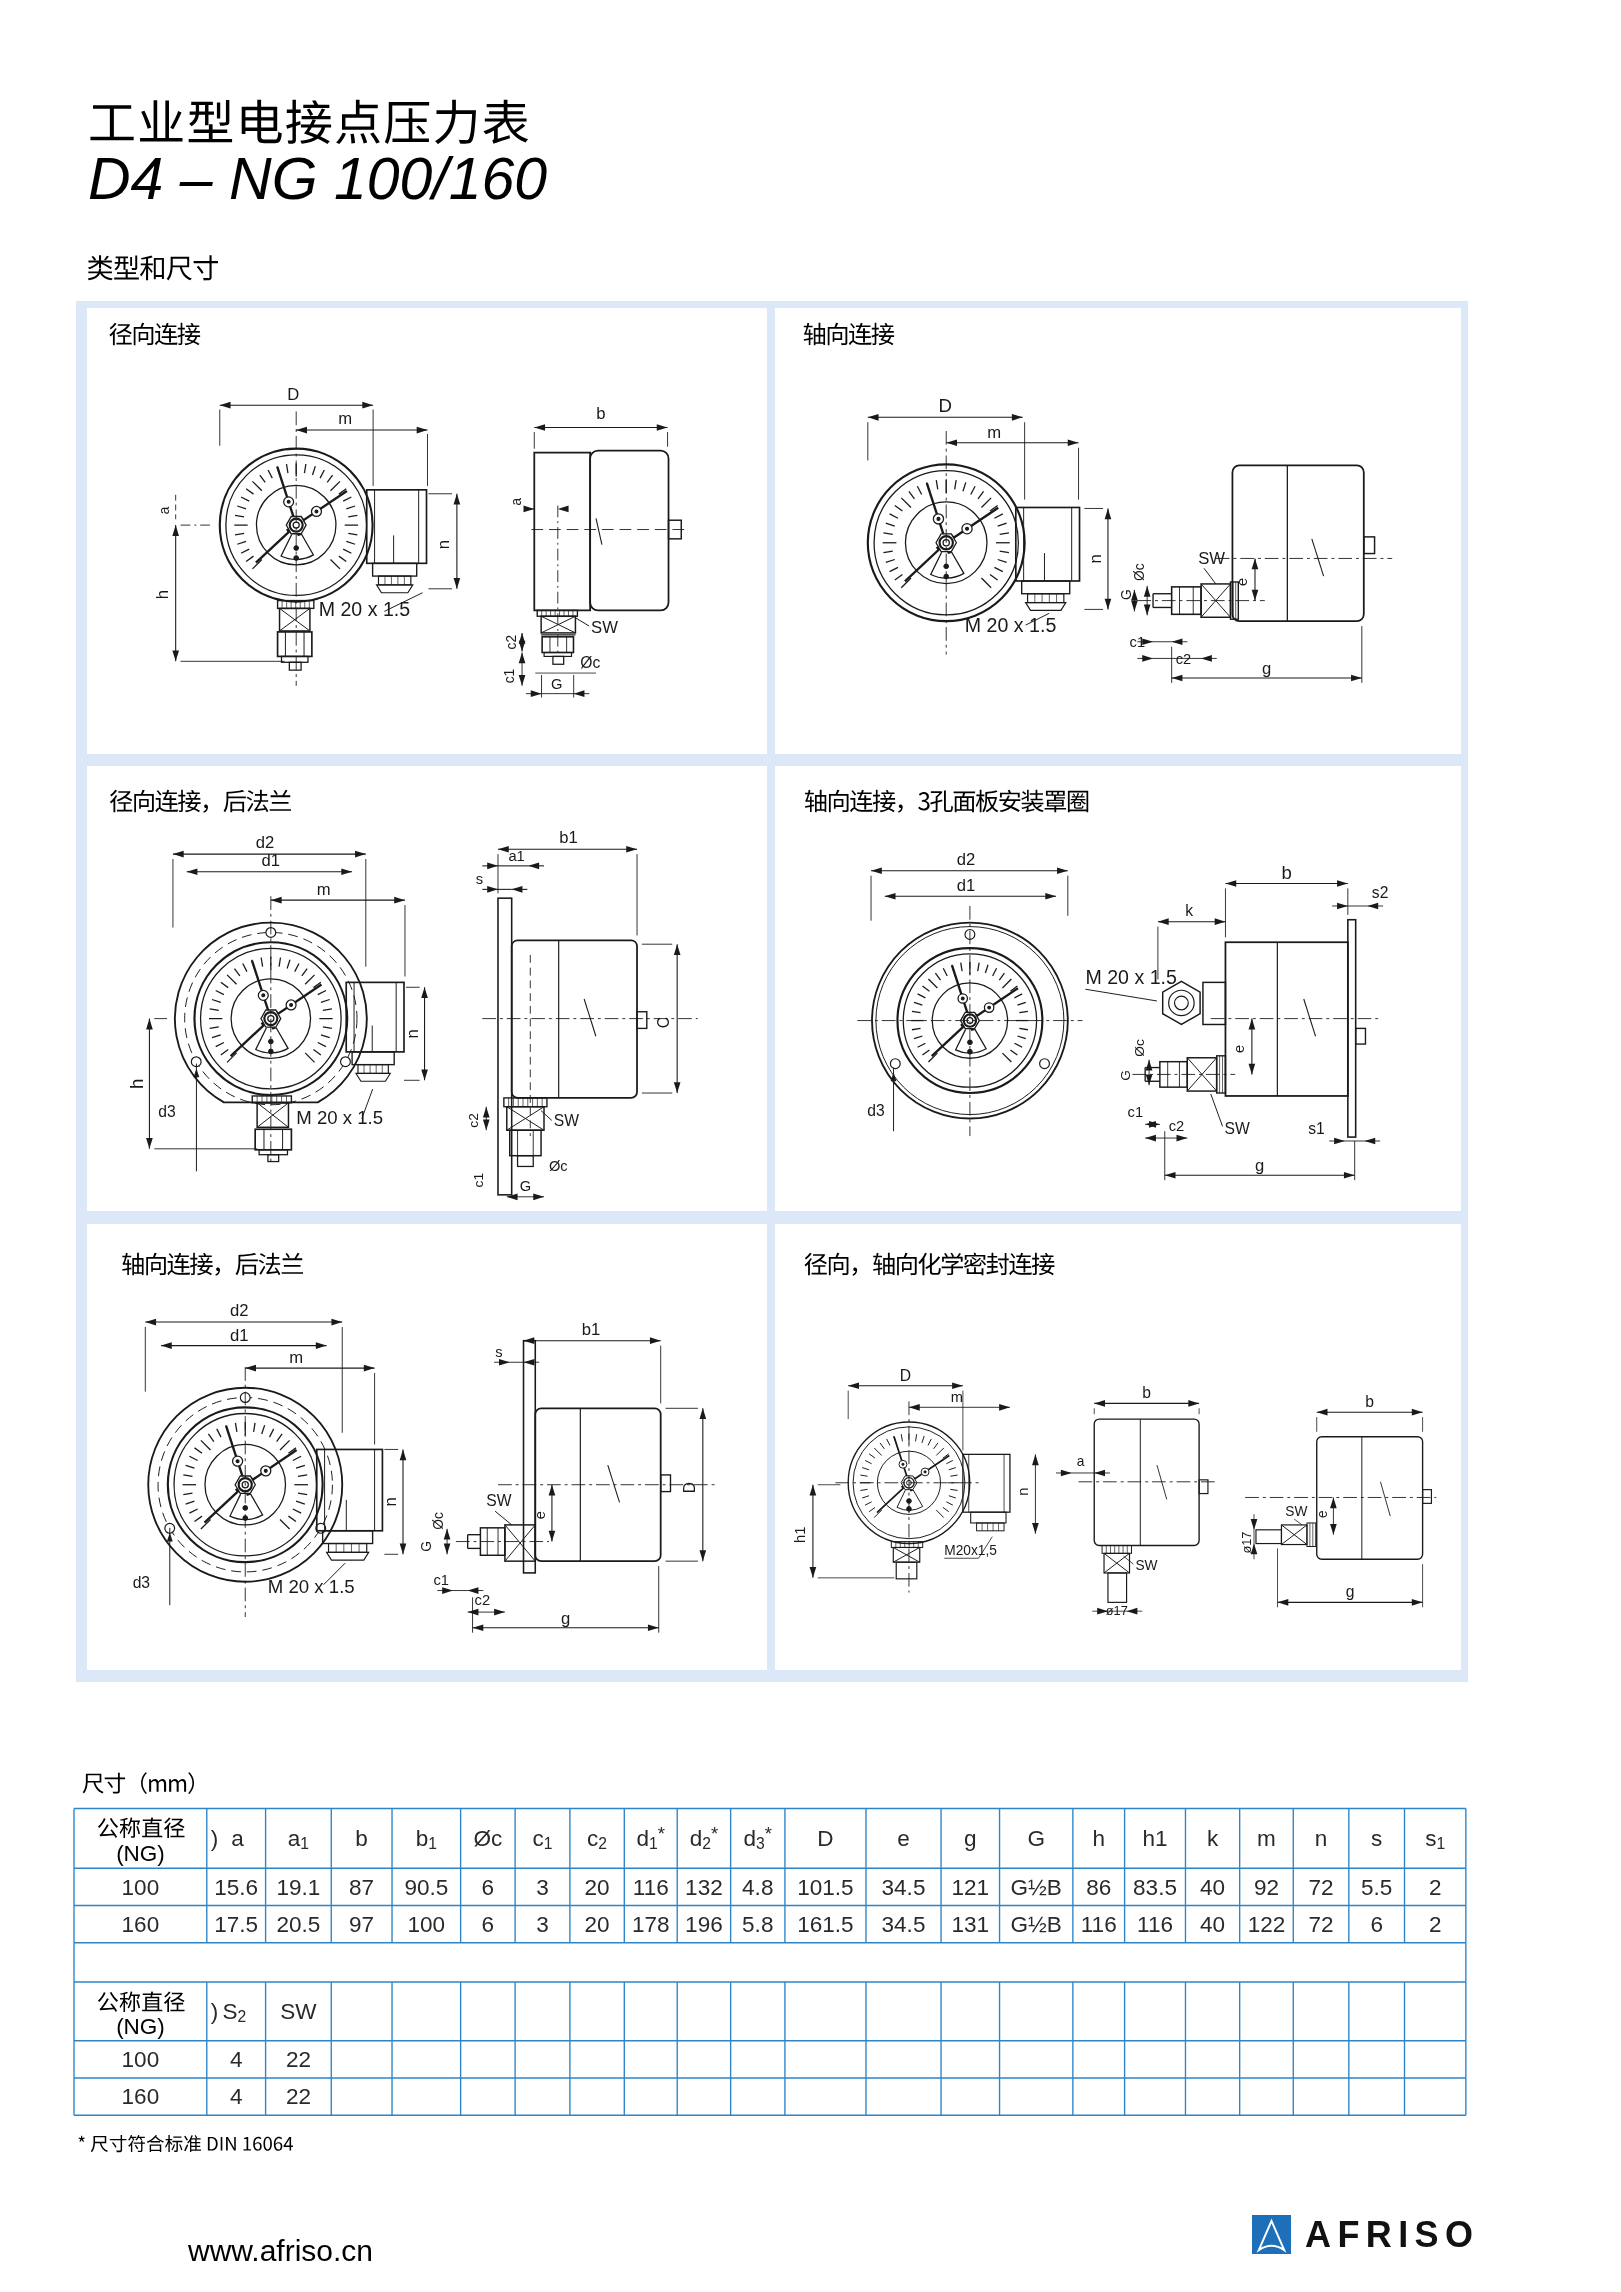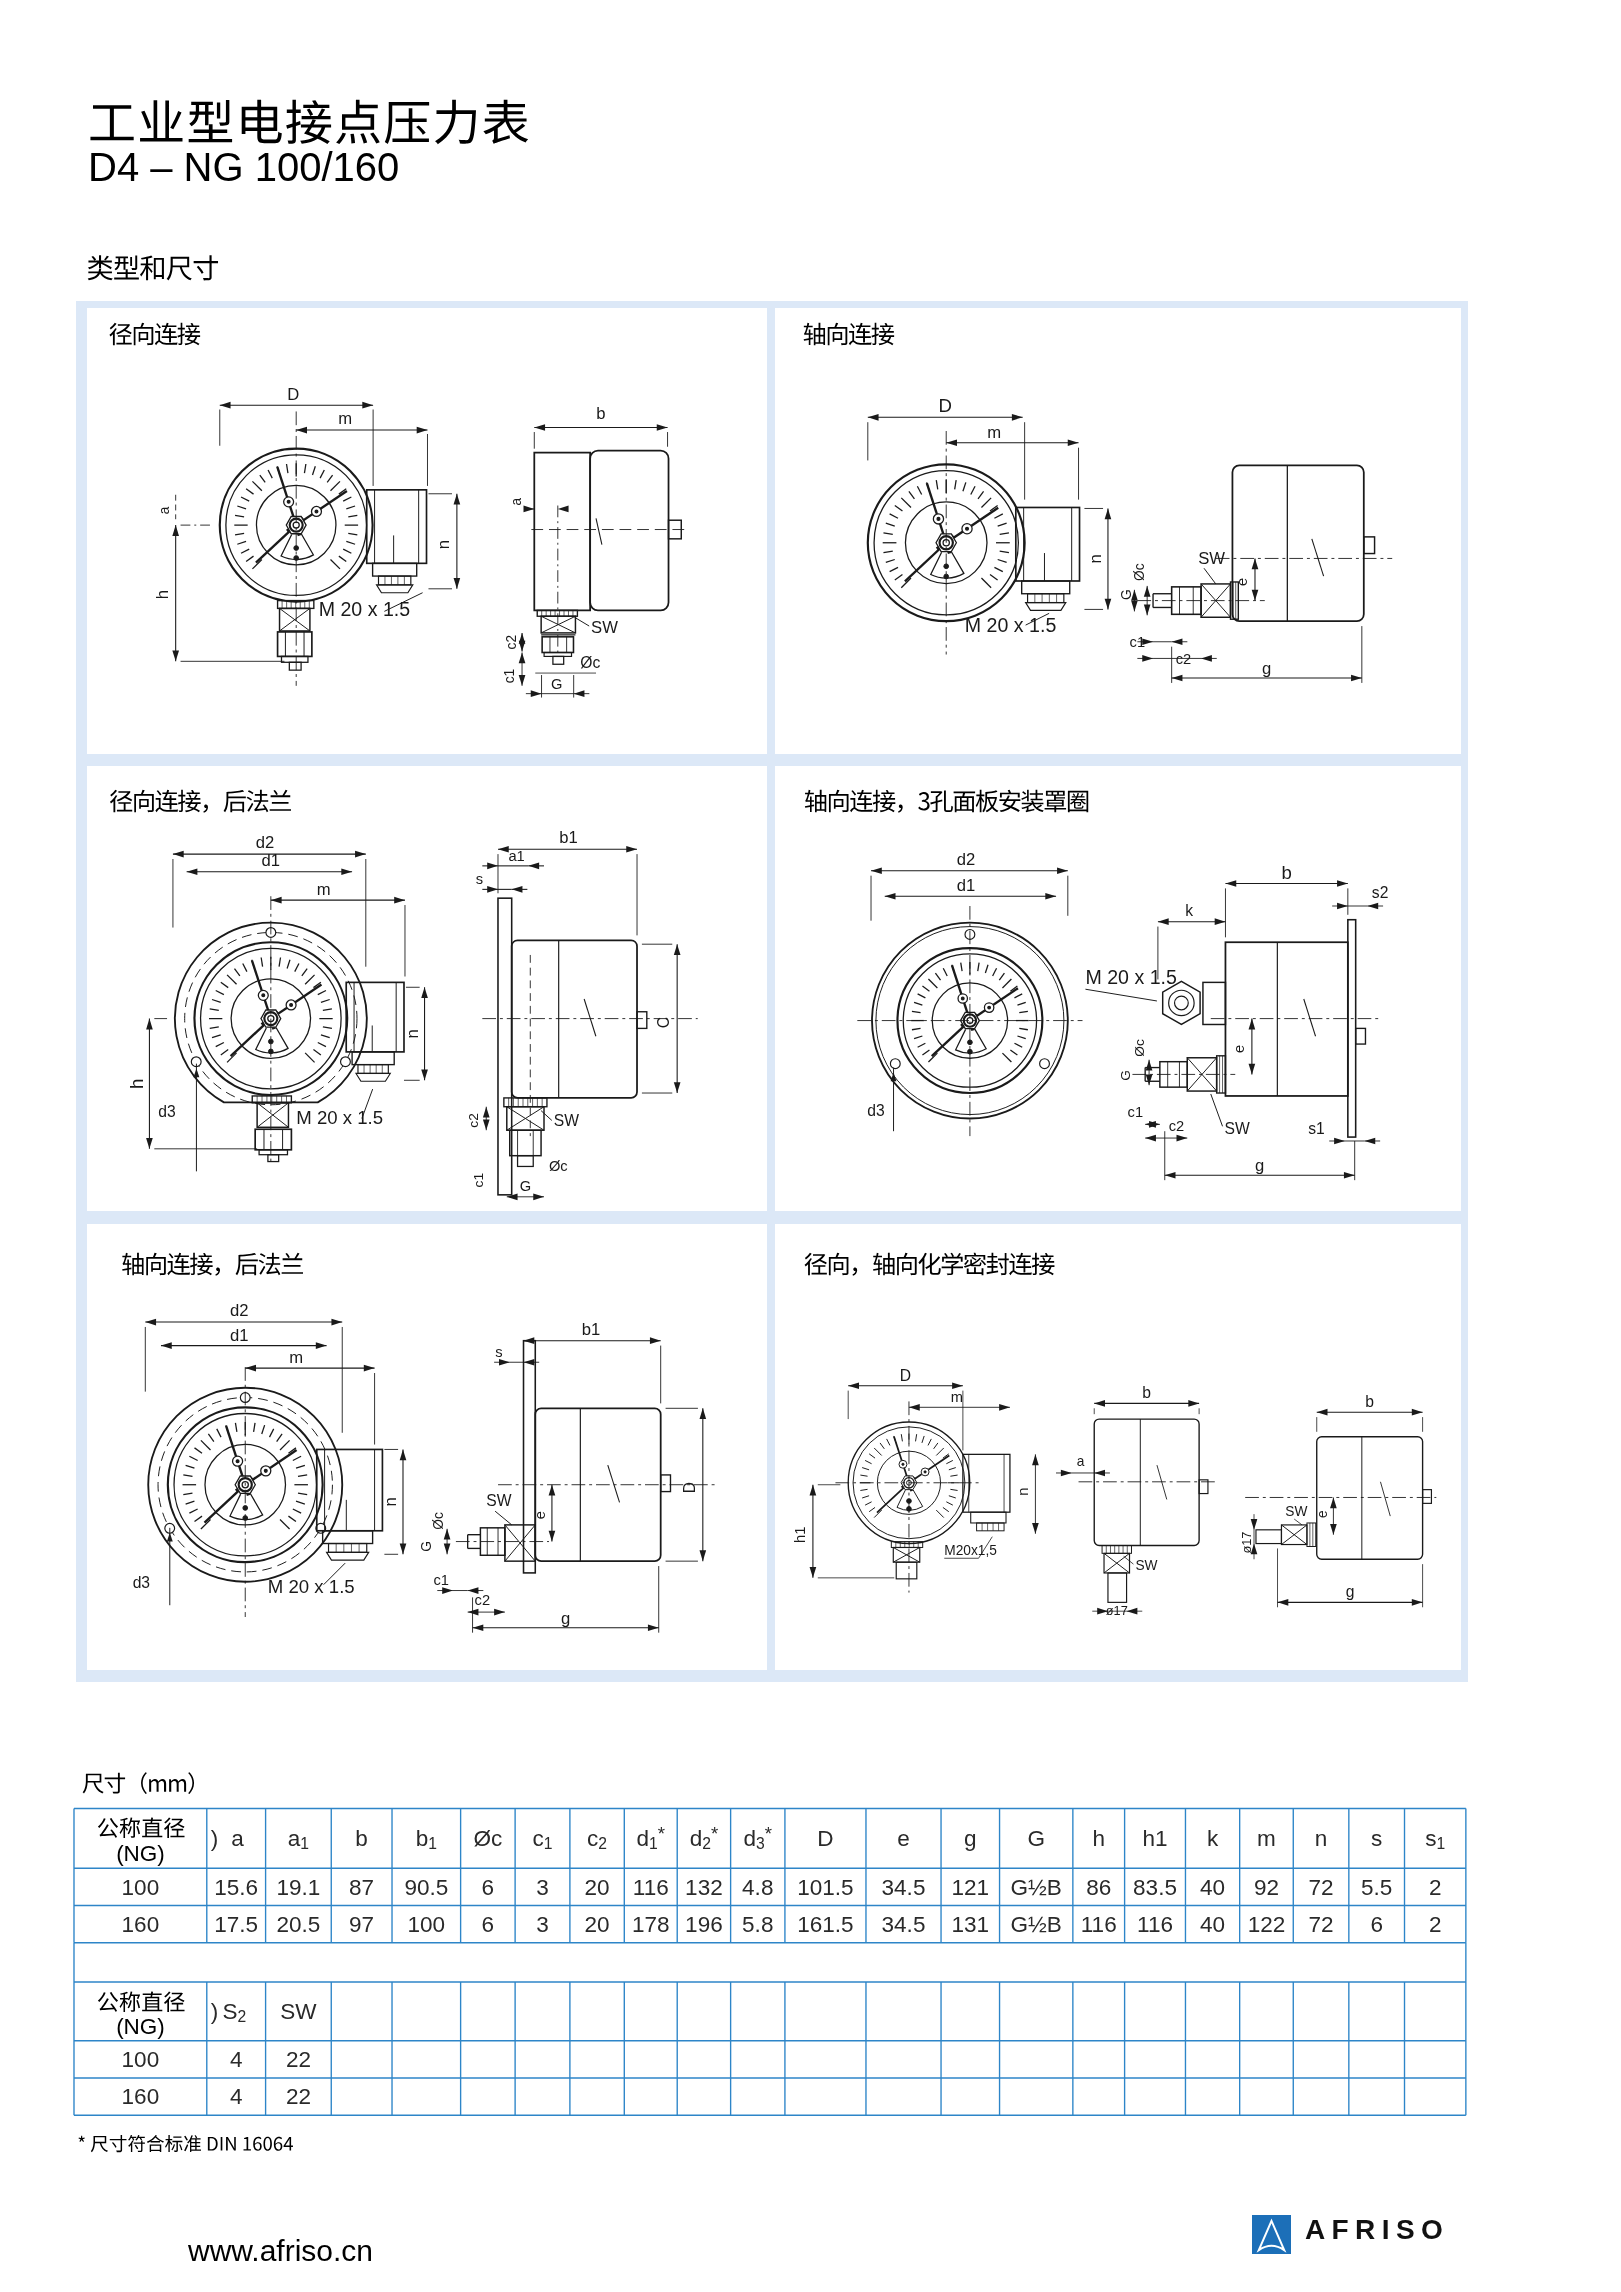--- a/index.html
+++ b/index.html
@@ -1,16 +1,16 @@
 <!DOCTYPE html>
 <html><head><meta charset="utf-8"><style>html,body{margin:0;padding:0;}body{width:1621px;height:2293px;position:relative;background:#fff;font-family:"Liberation Sans",sans-serif;overflow:hidden;}.abs{position:absolute;}</style></head><body>
 <svg style="position:absolute;left:88px;top:92px" width="447" height="60" viewBox="0 0 456 61">
     <path transform="translate(0,49)" fill="#000" d="M2.5 -3.5V0.1H46.6V-3.5H26.4V-31.9H44.1V-35.6H5.1V-31.9H22.3V-3.5Z M92 -29.7C90.1 -24.4 86.6 -17.2 83.9 -12.7L87 -11.2C89.7 -15.7 93 -22.5 95.4 -28.2ZM54.2 -28.9C56.8 -23.4 59.7 -15.9 60.9 -11.6L64.6 -12.9C63.2 -17.2 60.2 -24.5 57.6 -29.9ZM78.9 -40.5V-2.3H70.6V-40.6H66.9V-2.3H53.1V1.4H96.4V-2.3H82.6V-40.5Z M131.5 -38.4V-22H134.9V-38.4ZM140.7 -40.9V-19C140.7 -18.3 140.5 -18.1 139.7 -18.1C139 -18 136.5 -18 133.7 -18.1C134.3 -17.2 134.7 -15.7 134.9 -14.7C138.4 -14.7 140.8 -14.8 142.3 -15.4C143.8 -15.9 144.2 -16.9 144.2 -18.9V-40.9ZM119.4 -35.9V-29.2H113.3V-29.4V-35.9ZM103.7 -29.2V-25.9H109.7C109.1 -22.6 107.5 -19.3 103.3 -16.7C104 -16.2 105.2 -14.8 105.7 -14.1C110.7 -17.2 112.6 -21.6 113.1 -25.9H119.4V-15.3H122.9V-25.9H128.5V-29.2H122.9V-35.9H127.4V-39.2H105.3V-35.9H110V-29.5V-29.2ZM123.3 -16.3V-10.8H107.8V-7.4H123.3V-1.2H102.7V2.2H147V-1.2H127.1V-7.4H142V-10.8H127.1V-16.3Z M172.7 -20V-12.9H160.6V-20ZM176.6 -20H189.2V-12.9H176.6ZM172.7 -23.4H160.6V-30.4H172.7ZM176.6 -23.4V-30.4H189.2V-23.4ZM156.8 -34.1V-6.3H160.6V-9.4H172.7V-4.2C172.7 1.6 174.4 3.1 179.9 3.1C181.1 3.1 189.4 3.1 190.7 3.1C195.9 3.1 197.1 0.5 197.7 -7C196.6 -7.3 195 -7.9 194.1 -8.6C193.7 -2.3 193.2 -0.6 190.5 -0.6C188.7 -0.6 181.6 -0.6 180.1 -0.6C177.2 -0.6 176.6 -1.2 176.6 -4.1V-9.4H193V-34.1H176.6V-41.1H172.7V-34.1Z M223.1 -31.1C224.6 -29.2 226 -26.4 226.7 -24.7L229.6 -26.1C229 -27.7 227.4 -30.3 225.9 -32.3ZM208.6 -41.1V-31.3H202.8V-27.8H208.6V-17C206.2 -16.3 203.9 -15.6 202.2 -15.1L203.1 -11.5L208.6 -13.3V-0.4C208.6 0.2 208.4 0.4 207.8 0.4C207.3 0.4 205.5 0.4 203.6 0.3C204 1.3 204.5 2.9 204.6 3.8C207.5 3.8 209.3 3.7 210.4 3.1C211.6 2.5 212.1 1.5 212.1 -0.5V-14.5L216.9 -16L216.4 -19.5L212.1 -18.1V-27.8H217V-31.3H212.1V-41.1ZM228.6 -40.2C229.4 -39 230.2 -37.4 230.9 -36H219.6V-32.8H246.2V-36H234.8C234 -37.5 233 -39.3 232 -40.8ZM238.5 -32.2C237.6 -29.9 235.8 -26.7 234.3 -24.5H217.9V-21.4H247.4V-24.5H237.9C239.3 -26.5 240.7 -29 242 -31.2ZM238.3 -12.8C237.3 -9.7 235.8 -7.3 233.7 -5.3C230.9 -6.4 228.1 -7.4 225.5 -8.2C226.4 -9.6 227.5 -11.2 228.4 -12.8ZM220.4 -6.7C223.6 -5.7 227.1 -4.5 230.5 -3C227.1 -1.1 222.5 0 216.5 0.7C217.1 1.4 217.7 2.8 218 3.8C225.1 2.8 230.4 1.2 234.2 -1.4C238.2 0.4 241.8 2.3 244.2 4L246.6 1.2C244.2 -0.4 240.8 -2.2 237.1 -3.8C239.4 -6.2 241 -9.1 242 -12.8H248V-16H230.2C231.1 -17.5 231.8 -19 232.5 -20.5L229 -21.1C228.3 -19.5 227.5 -17.7 226.5 -16H217.2V-12.8H224.6C223.2 -10.5 221.7 -8.4 220.4 -6.7Z M262.6 -22.8H288.2V-14H262.6ZM267.7 -6.3C268.3 -3.1 268.7 1 268.7 3.5L272.4 3C272.4 0.6 271.9 -3.4 271.1 -6.6ZM277.8 -6.2C279.2 -3.2 280.7 0.9 281.2 3.4L284.8 2.5C284.2 0 282.7 -4 281.1 -7ZM287.8 -6.6C290.2 -3.5 293 0.8 294.1 3.5L297.6 2.1C296.4 -0.6 293.5 -4.8 291.1 -7.9ZM259.7 -7.6C258.2 -4 255.7 0 253.1 2.3L256.4 3.9C259.1 1.3 261.6 -2.8 263.2 -6.7ZM259.1 -26.3V-10.6H291.9V-26.3H277V-32.5H295.6V-36H277V-41.2H273.3V-26.3Z M334.7 -13.3C337.4 -11 340.3 -7.7 341.6 -5.5L344.5 -7.6C343 -9.8 340.1 -12.8 337.4 -15ZM306.8 -38.8V-23C306.8 -15.5 306.5 -5.3 302.8 1.9C303.6 2.3 305.2 3.3 305.8 3.9C309.8 -3.7 310.4 -15.1 310.4 -23V-35.3H348V-38.8ZM327.2 -32.6V-22.1H313.8V-18.6H327.2V-1.7H310.6V1.8H347.8V-1.7H330.9V-18.6H345.5V-22.1H330.9V-32.6Z M371.5 -41.1V-32.6V-30.5H355.5V-26.7H371.3C370.6 -17.5 367.3 -6.7 354 1.2C354.9 1.9 356.3 3.2 356.8 4.1C371.1 -4.6 374.4 -16.5 375.1 -26.7H391.9C390.9 -9.4 389.9 -2.5 388.1 -0.8C387.5 -0.1 386.9 0 385.8 0C384.6 0 381.5 -0 378.1 -0.3C378.8 0.7 379.3 2.4 379.4 3.4C382.4 3.6 385.6 3.7 387.2 3.5C389.1 3.3 390.3 3 391.4 1.5C393.6 -0.9 394.6 -8.2 395.7 -28.5C395.8 -29.1 395.8 -30.5 395.8 -30.5H375.3V-32.6V-41.1Z M413.9 3.9C415.1 3.1 416.9 2.5 430.6 -1.9C430.4 -2.6 430.1 -4.1 430 -5.1L418 -1.5V-12.3C421 -14.3 423.6 -16.5 425.7 -18.9C429.5 -8.6 436.4 -1.1 446.5 2.3C447.1 1.3 448.1 -0.1 449 -0.9C444.1 -2.4 440 -4.8 436.6 -7.9C439.7 -9.8 443.2 -12.4 446.1 -14.8L443.1 -17C440.9 -14.8 437.5 -12.2 434.5 -10.1C432.4 -12.7 430.6 -15.6 429.3 -18.9H447.4V-22.1H427.9V-26.4H443.6V-29.4H427.9V-33.6H445.8V-36.8H427.9V-41.2H424.1V-36.8H406.7V-33.6H424.1V-29.4H409.2V-26.4H424.1V-22.1H404.8V-18.9H421.1C416.4 -14.7 409.4 -10.9 403.4 -9C404.1 -8.2 405.2 -6.9 405.8 -6C408.6 -7 411.4 -8.3 414.2 -9.9V-2.7C414.2 -0.7 413.2 0.1 412.3 0.5C412.9 1.3 413.7 3 413.9 3.9Z"></path>
   </svg>
-<div class="abs" style="left:88px;top:145px;font-size:40px;color:#000;">D4 – NG 100/160</div>
+<div class="abs" style="left:88px;top:145px;font-size:59px;color:#000;font-style:italic;">D4 – NG 100/160</div>
 <svg style="position:absolute;left:86px;top:251px" width="137" height="34" viewBox="0 0 140 35">
     <path transform="translate(0,28)" fill="#000" d="M20.9 -23C20.2 -21.8 19 -20.1 18.1 -19L19.8 -18.4C20.8 -19.4 22 -20.9 23.1 -22.3ZM5.1 -22.1C6.2 -20.9 7.5 -19.3 8 -18.2L9.9 -19.1C9.4 -20.2 8 -21.8 6.8 -22.9ZM12.9 -23.5V-18.1H2V-16.1H11.2C8.9 -13.8 5.2 -11.8 1.5 -10.9C1.9 -10.5 2.5 -9.7 2.8 -9.2C6.6 -10.3 10.4 -12.5 12.9 -15.3V-10.6H15V-14.8C18.5 -13 22.7 -10.8 25 -9.3L26 -11C23.8 -12.4 19.8 -14.4 16.3 -16.1H26.1V-18.1H15V-23.5ZM13 -10C12.8 -8.9 12.7 -7.9 12.4 -7H1.9V-5H11.6C10.2 -2.4 7.4 -0.6 1.3 0.3C1.7 0.8 2.2 1.7 2.4 2.2C9.4 1 12.5 -1.3 13.9 -4.8C16.1 -0.9 20 1.4 25.6 2.2C25.9 1.7 26.5 0.8 27 0.3C21.9 -0.3 18.1 -2.1 16.1 -5H26.2V-7H14.6C14.9 -7.9 15 -8.9 15.2 -10Z M45 -21.9V-12.5H46.9V-21.9ZM50.2 -23.4V-10.8C50.2 -10.5 50.1 -10.4 49.7 -10.3C49.2 -10.3 47.8 -10.3 46.2 -10.4C46.5 -9.8 46.8 -9 46.9 -8.4C48.9 -8.4 50.3 -8.5 51.1 -8.8C52 -9.1 52.2 -9.6 52.2 -10.8V-23.4ZM38.1 -20.5V-16.7H34.6V-16.8V-20.5ZM29.1 -16.7V-14.8H32.5C32.2 -12.9 31.3 -11 28.9 -9.5C29.2 -9.2 29.9 -8.5 30.2 -8.1C33.1 -9.8 34.1 -12.3 34.5 -14.8H38.1V-8.8H40.1V-14.8H43.2V-16.7H40.1V-20.5H42.7V-22.4H30V-20.5H32.7V-16.9V-16.7ZM40.3 -9.3V-6.2H31.4V-4.3H40.3V-0.7H28.5V1.3H53.9V-0.7H42.4V-4.3H50.9V-6.2H42.4V-9.3Z M69.3 -20.9V1H71.3V-1.3H77.6V0.8H79.7V-20.9ZM71.3 -3.3V-18.9H77.6V-3.3ZM66.7 -23.3C64.2 -22.3 59.8 -21.4 56.1 -20.9C56.3 -20.4 56.6 -19.7 56.7 -19.2C58.2 -19.4 59.7 -19.6 61.3 -19.9V-15.2H55.8V-13.3H60.8C59.5 -9.7 57.3 -5.9 55.1 -3.8C55.5 -3.2 56 -2.4 56.3 -1.8C58.1 -3.7 59.9 -6.9 61.3 -10.2V2.2H63.4V-10.2C64.6 -8.6 66.2 -6.4 66.8 -5.4L68.1 -7.1C67.4 -8 64.4 -11.5 63.4 -12.6V-13.3H68.3V-15.2H63.4V-20.3C65.2 -20.7 66.8 -21.1 68.1 -21.6Z M86.6 -22.2V-14.3C86.6 -9.7 86.2 -3.5 82.5 0.9C83 1.1 83.9 1.9 84.3 2.4C87.5 -1.4 88.5 -6.7 88.7 -11.2H96C97.8 -4.6 101.1 0.1 107 2.2C107.3 1.6 107.9 0.7 108.4 0.3C103 -1.4 99.7 -5.6 98.1 -11.2H105.7V-22.2ZM88.8 -20.1H103.6V-13.2H88.8V-14.3Z M113.5 -11.6C115.5 -9.4 117.7 -6.4 118.6 -4.5L120.5 -5.7C119.6 -7.7 117.3 -10.6 115.2 -12.7ZM126.6 -23.5V-17.6H110.3V-15.5H126.6V-0.9C126.6 -0.2 126.3 -0 125.7 0C124.9 0 122.5 0 119.9 -0.1C120.2 0.6 120.7 1.6 120.8 2.3C123.8 2.3 126 2.2 127.1 1.9C128.3 1.5 128.8 0.8 128.8 -0.9V-15.5H135.4V-17.6H128.8V-23.5Z"></path>
   </svg>
 <div class="abs" style="left:76px;top:301px;width:1392px;height:1381px;background:#dce8f7;"></div>
 <div class="abs" style="left:87px;top:308px;width:680px;height:446px;background:#fff;"></div>
 <div class="abs" style="left:775px;top:308px;width:686px;height:446px;background:#fff;"></div>
 <div class="abs" style="left:87px;top:766px;width:680px;height:445px;background:#fff;"></div>
 <div class="abs" style="left:775px;top:766px;width:686px;height:445px;background:#fff;"></div>
 <div class="abs" style="left:87px;top:1224px;width:680px;height:446px;background:#fff;"></div>
 <div class="abs" style="left:775px;top:1224px;width:686px;height:446px;background:#fff;"></div>
@@ -1128,13 +1128,13 @@
   </svg>
 <div class="abs" style="left:74px;top:2014px;width:133px;text-align:center;font-size:22.5px;color:#000;">(NG)</div>
 <svg style="position:absolute;left:77px;top:2132px" width="221" height="23.5" viewBox="0 0 225 24">
     <path transform="translate(0,19)" fill="#000" d="M2.9 -8.9 4.4 -10.8 5.9 -8.9 6.8 -9.5 5.5 -11.5 7.6 -12.4 7.3 -13.4 5.1 -12.8 4.9 -15.1H3.9L3.7 -12.8L1.6 -13.4L1.2 -12.4L3.3 -11.5L2.1 -9.5Z M16.5 -15V-9.7C16.5 -6.6 16.3 -2.4 13.8 0.6C14.1 0.8 14.7 1.3 14.9 1.6C17.1 -0.9 17.8 -4.5 18 -7.6H22.9C24.1 -3.1 26.4 0 30.3 1.5C30.6 1.1 31 0.5 31.3 0.2C27.7 -1 25.4 -3.8 24.4 -7.6H29.5V-15ZM18 -13.6H28V-9H18V-9.7Z M35.3 -7.9C36.7 -6.4 38.2 -4.4 38.8 -3L40.1 -3.8C39.4 -5.2 37.9 -7.2 36.5 -8.6ZM44.2 -16V-11.9H33.1V-10.5H44.2V-0.6C44.2 -0.2 44 -0 43.6 0C43.1 0 41.4 0 39.6 -0C39.9 0.4 40.2 1.1 40.3 1.6C42.3 1.6 43.8 1.5 44.6 1.3C45.4 1 45.7 0.6 45.7 -0.6V-10.5H50.2V-11.9H45.7V-16Z M58.6 -5.3C59.5 -4 60.5 -2.4 61 -1.4L62.2 -2.2C61.7 -3.1 60.6 -4.7 59.8 -5.9ZM65.1 -10.3V-8.2H57.5V-6.9H65.1V-0.3C65.1 0 65 0.1 64.6 0.1C64.2 0.1 63 0.1 61.6 0.1C61.8 0.5 62 1.1 62.1 1.5C63.8 1.5 64.9 1.5 65.6 1.3C66.2 1 66.5 0.6 66.5 -0.3V-6.9H69V-8.2H66.5V-10.3ZM56.1 -10.4C55.1 -8.4 53.5 -6.3 51.9 -5C52.2 -4.7 52.7 -4.1 52.9 -3.8C53.5 -4.4 54.1 -5 54.7 -5.8V1.5H56.1V-7.7C56.6 -8.5 57 -9.2 57.4 -10ZM54.6 -16C54 -14.1 53 -12.2 51.8 -11C52.2 -10.8 52.7 -10.4 53 -10.2C53.6 -10.9 54.2 -11.9 54.8 -12.9H55.8C56.2 -12 56.7 -11 56.9 -10.4L58.2 -10.8C58 -11.3 57.6 -12.2 57.2 -12.9H60.2V-14.1H55.4C55.6 -14.6 55.8 -15.2 56 -15.7ZM62.1 -16C61.5 -14.1 60.5 -12.3 59.2 -11.1C59.5 -10.9 60.1 -10.5 60.4 -10.3C61.1 -11 61.7 -11.9 62.3 -12.9H63.6C64.1 -12.1 64.7 -11.2 65 -10.6L66.2 -11.1C66 -11.6 65.5 -12.3 65.1 -12.9H68.9V-14.1H62.9C63.1 -14.6 63.3 -15.2 63.4 -15.7Z M80 -16C78 -13.1 74.5 -10.5 70.9 -9.1C71.3 -8.8 71.7 -8.2 71.9 -7.8C72.9 -8.3 73.9 -8.8 74.8 -9.4V-8.4H84.4V-9.7C85.4 -9.1 86.4 -8.5 87.5 -8C87.7 -8.5 88.2 -9 88.5 -9.3C85.5 -10.6 82.8 -12.2 80.6 -14.5L81.2 -15.4ZM75.4 -9.7C77 -10.8 78.5 -12.1 79.7 -13.5C81.2 -12 82.7 -10.8 84.4 -9.7ZM73.9 -6.2V1.5H75.3V0.4H84.2V1.4H85.7V-6.2ZM75.3 -0.9V-4.9H84.2V-0.9Z M98 -14.5V-13.2H106.3V-14.5ZM103.9 -6.2C104.8 -4.3 105.7 -1.8 106 -0.3L107.3 -0.8C107 -2.3 106.1 -4.7 105.1 -6.6ZM98.5 -6.5C98 -4.5 97.1 -2.5 96 -1.1C96.4 -0.9 96.9 -0.5 97.2 -0.3C98.2 -1.8 99.2 -4 99.8 -6.2ZM97.1 -10V-8.6H101.2V-0.3C101.2 -0.1 101.1 -0 100.9 0C100.6 0 99.7 0 98.7 -0C98.9 0.4 99.1 1 99.2 1.4C100.5 1.4 101.4 1.4 101.9 1.2C102.5 0.9 102.7 0.5 102.7 -0.3V-8.6H107.3V-10ZM93 -16V-11.9H90.1V-10.6H92.7C92 -8.2 90.8 -5.5 89.6 -4.1C89.9 -3.7 90.2 -3.1 90.4 -2.8C91.3 -4 92.3 -6 93 -8V1.5H94.4V-8.4C95 -7.5 95.8 -6.3 96.1 -5.7L97 -6.8C96.6 -7.4 94.9 -9.5 94.4 -10.1V-10.6H96.9V-11.9H94.4V-16Z M109 -14.5C110 -13.2 111.1 -11.4 111.6 -10.2L112.9 -10.9C112.4 -12 111.3 -13.8 110.3 -15.1ZM109 -0 110.5 0.6C111.4 -1.2 112.4 -3.6 113.2 -5.8L112 -6.4C111.1 -4.2 109.9 -1.6 109 -0ZM116.4 -7.5H120.4V-5H116.4ZM116.4 -8.8V-11.3H120.4V-8.8ZM119.7 -15.3C120.2 -14.5 120.8 -13.3 121.1 -12.6H116.7C117.2 -13.5 117.6 -14.5 117.9 -15.5L116.6 -15.8C115.6 -12.9 114 -10 112.1 -8.2C112.4 -8 113 -7.5 113.2 -7.2C113.8 -7.9 114.5 -8.7 115.1 -9.6V1.5H116.4V0.2H126.3V-1.1H121.8V-3.7H125.5V-5H121.8V-7.5H125.5V-8.8H121.8V-11.3H125.9V-12.6H121.2L122.4 -13.2C122.1 -13.9 121.5 -15 120.9 -15.8ZM116.4 -3.7H120.4V-1.1H116.4Z M133.3 0H136.9C141.1 0 143.3 -2.6 143.3 -7C143.3 -11.5 141.1 -13.9 136.8 -13.9H133.3ZM135.1 -1.4V-12.5H136.6C139.9 -12.5 141.5 -10.5 141.5 -7C141.5 -3.5 139.9 -1.4 136.6 -1.4Z M146.4 0H148.1V-13.9H146.4Z M151.9 0H153.6V-7.3C153.6 -8.8 153.5 -10.3 153.4 -11.7H153.5L155 -8.8L160 0H161.8V-13.9H160.2V-6.7C160.2 -5.2 160.3 -3.7 160.4 -2.3H160.3L158.8 -5.1L153.7 -13.9H151.9Z M169.7 0H177.3V-1.4H174.5V-13.9H173.2C172.4 -13.5 171.6 -13.2 170.3 -12.9V-11.8H172.8V-1.4H169.7Z M184.3 0.2C186.4 0.2 188.3 -1.6 188.3 -4.3C188.3 -7.2 186.8 -8.6 184.4 -8.6C183.3 -8.6 182.1 -8 181.3 -7C181.3 -11.3 182.9 -12.7 184.9 -12.7C185.7 -12.7 186.5 -12.3 187.1 -11.7L188 -12.7C187.3 -13.6 186.2 -14.2 184.8 -14.2C182.1 -14.2 179.6 -12.1 179.6 -6.6C179.6 -2.1 181.6 0.2 184.3 0.2ZM181.3 -5.6C182.2 -6.9 183.3 -7.4 184.1 -7.4C185.8 -7.4 186.6 -6.2 186.6 -4.3C186.6 -2.4 185.6 -1.1 184.3 -1.1C182.5 -1.1 181.5 -2.7 181.3 -5.6Z M194.4 0.2C197 0.2 198.7 -2.1 198.7 -7C198.7 -11.8 197 -14.2 194.4 -14.2C191.7 -14.2 190.1 -11.8 190.1 -7C190.1 -2.1 191.7 0.2 194.4 0.2ZM194.4 -1.2C192.8 -1.2 191.7 -2.9 191.7 -7C191.7 -11.1 192.8 -12.8 194.4 -12.8C196 -12.8 197 -11.1 197 -7C197 -2.9 196 -1.2 194.4 -1.2Z M205.4 0.2C207.5 0.2 209.4 -1.6 209.4 -4.3C209.4 -7.2 207.9 -8.6 205.5 -8.6C204.4 -8.6 203.2 -8 202.3 -7C202.4 -11.3 204 -12.7 205.9 -12.7C206.8 -12.7 207.6 -12.3 208.1 -11.7L209.1 -12.7C208.4 -13.6 207.3 -14.2 205.9 -14.2C203.2 -14.2 200.7 -12.1 200.7 -6.6C200.7 -2.1 202.7 0.2 205.4 0.2ZM202.4 -5.6C203.3 -6.9 204.4 -7.4 205.2 -7.4C206.9 -7.4 207.7 -6.2 207.7 -4.3C207.7 -2.4 206.7 -1.1 205.4 -1.1C203.6 -1.1 202.6 -2.7 202.4 -5.6Z M216.7 0H218.3V-3.8H220.2V-5.2H218.3V-13.9H216.4L210.6 -5V-3.8H216.7ZM216.7 -5.2H212.4L215.6 -10C216 -10.7 216.3 -11.4 216.7 -12H216.8C216.7 -11.3 216.7 -10.2 216.7 -9.5Z"></path>
   </svg>
 <div class="abs" style="left:188px;top:2234px;font-size:30px;color:#000;">www.afriso.cn</div>
 <div class="abs" style="left:1252px;top:2215px;width:39px;height:39px;background:#1c6fb8;"></div>
 <svg class="abs" style="left:1252px;top:2215px" width="39" height="39" viewBox="0 0 40 40">
     <path d="M20 6 L7 36 Q20 27 33 36 Z" fill="none" stroke="#fff" stroke-width="2"></path>
   </svg>
-<div class="abs" style="left:1305px;top:2214px;font-size:28px;font-weight:bold;color:#111;letter-spacing:6.4px;">AFRISO</div>
+<div class="abs" style="left:1305px;top:2214px;font-size:36px;font-weight:bold;color:#111;letter-spacing:6.4px;">AFRISO</div>
 
 </body></html>

